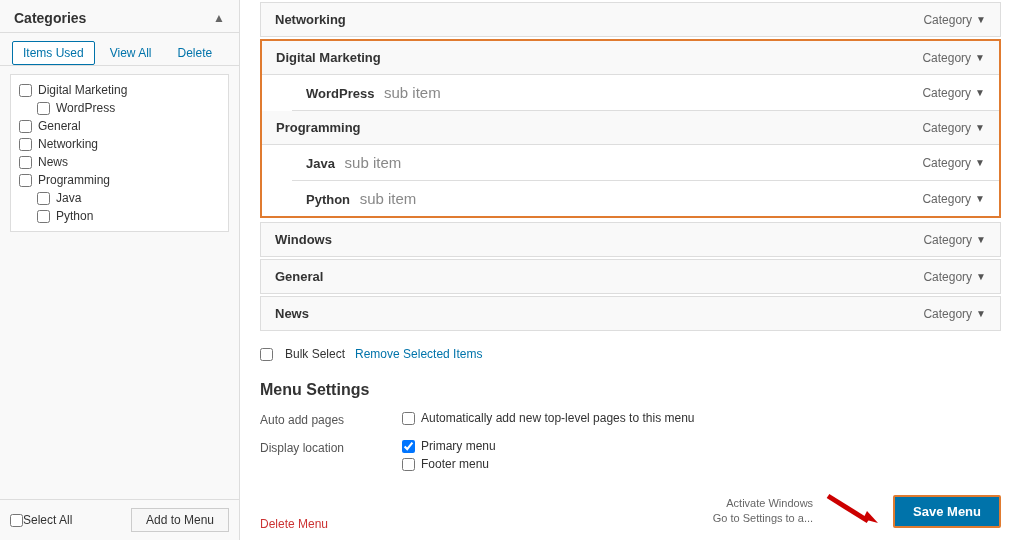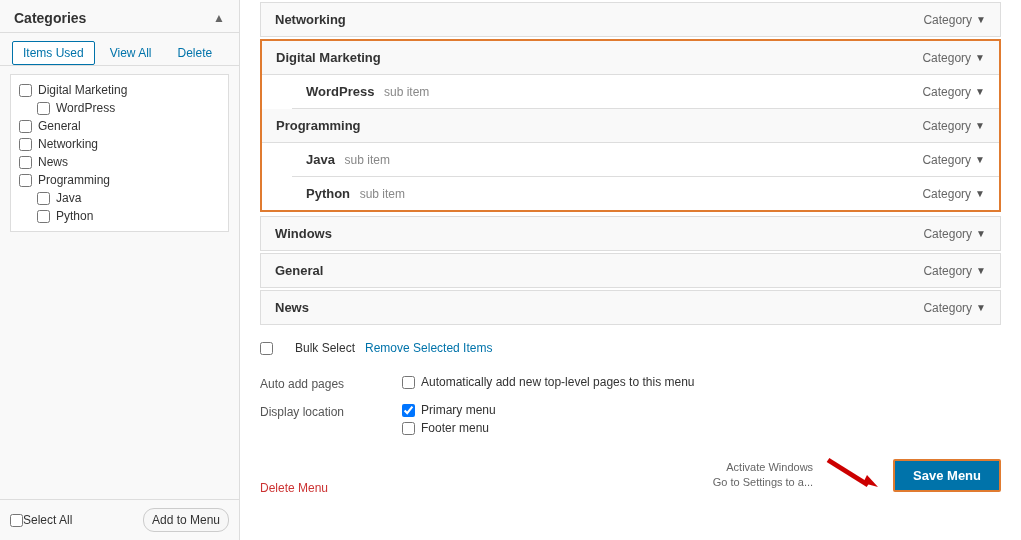--- a/index.html
+++ b/index.html
@@ -97,23 +97,23 @@
     .select-all-wrap {
       display: flex;
       align-items: center;
       font-size: 12px;
     }
     .add-to-menu-btn {
       background: #f7f7f7;
       border: 1px solid #cccccc;
       color: #333;
       font-size: 12px;
-      padding: 4px 8px;
-      cursor: pointer;
-      border-radius: 11px;
+      padding: 4px 14px;
+      cursor: pointer;
+      border-radius: 0;
     }
 
     
     .main-content {
       flex: 1;
       background: #fff;
       overflow-y: auto;
       padding: 0 20px 20px 20px;
     }
 
@@ -136,21 +136,21 @@
       margin-left: 30px;
       background: #fff;
     }
     .menu-item-row .item-label {
       font-weight: 600;
       font-size: 13px;
     }
     .menu-item-row .item-label .sub-tag {
       font-weight: 400;
       color: #888;
-      font-size: 12px;
+      font-size: 15px;
       margin-left: 6px;
     }
     .menu-item-row .item-right {
       display: flex;
       align-items: center;
       gap: 4px;
       color: #666;
       font-size: 12px;
     }
     .menu-item-row .item-right .dropdown-arrow {
@@ -182,21 +182,21 @@
     .bulk-select-row {
       display: flex;
       align-items: center;
       gap: 10px;
       padding: 10px 0;
       margin-top: 6px;
     }
     .bulk-select-row .bulk-checkbox-label {
       display: flex;
       align-items: flex-end;
-      gap: 22px;
+      gap: 12px;
       font-size: 12px;
     }
     .remove-link {
       color: #0073aa;
       font-size: 12px;
       cursor: pointer;
       text-decoration: none;
     }
 
     
@@ -422,20 +422,21 @@
 
   <div class="bulk-select-row">
     <label class="bulk-checkbox-label">
       <input type="checkbox" style="">
       <span>Bulk Select</span>
     </label>
     <a class="remove-link" href="#">Remove Selected Items</a>
   </div>
 
   <div class="menu-settings">
+    <h3>Menu Settings</h3>
     <div class="settings-row">
       <span class="settings-label">Auto add pages</span>
       <div class="settings-value">
         <div class="settings-check-row">
           <input type="checkbox" style="">
           <span>Automatically add new top-level pages to this menu</span>
         </div>
       </div>
     </div>
     <div class="settings-row">

